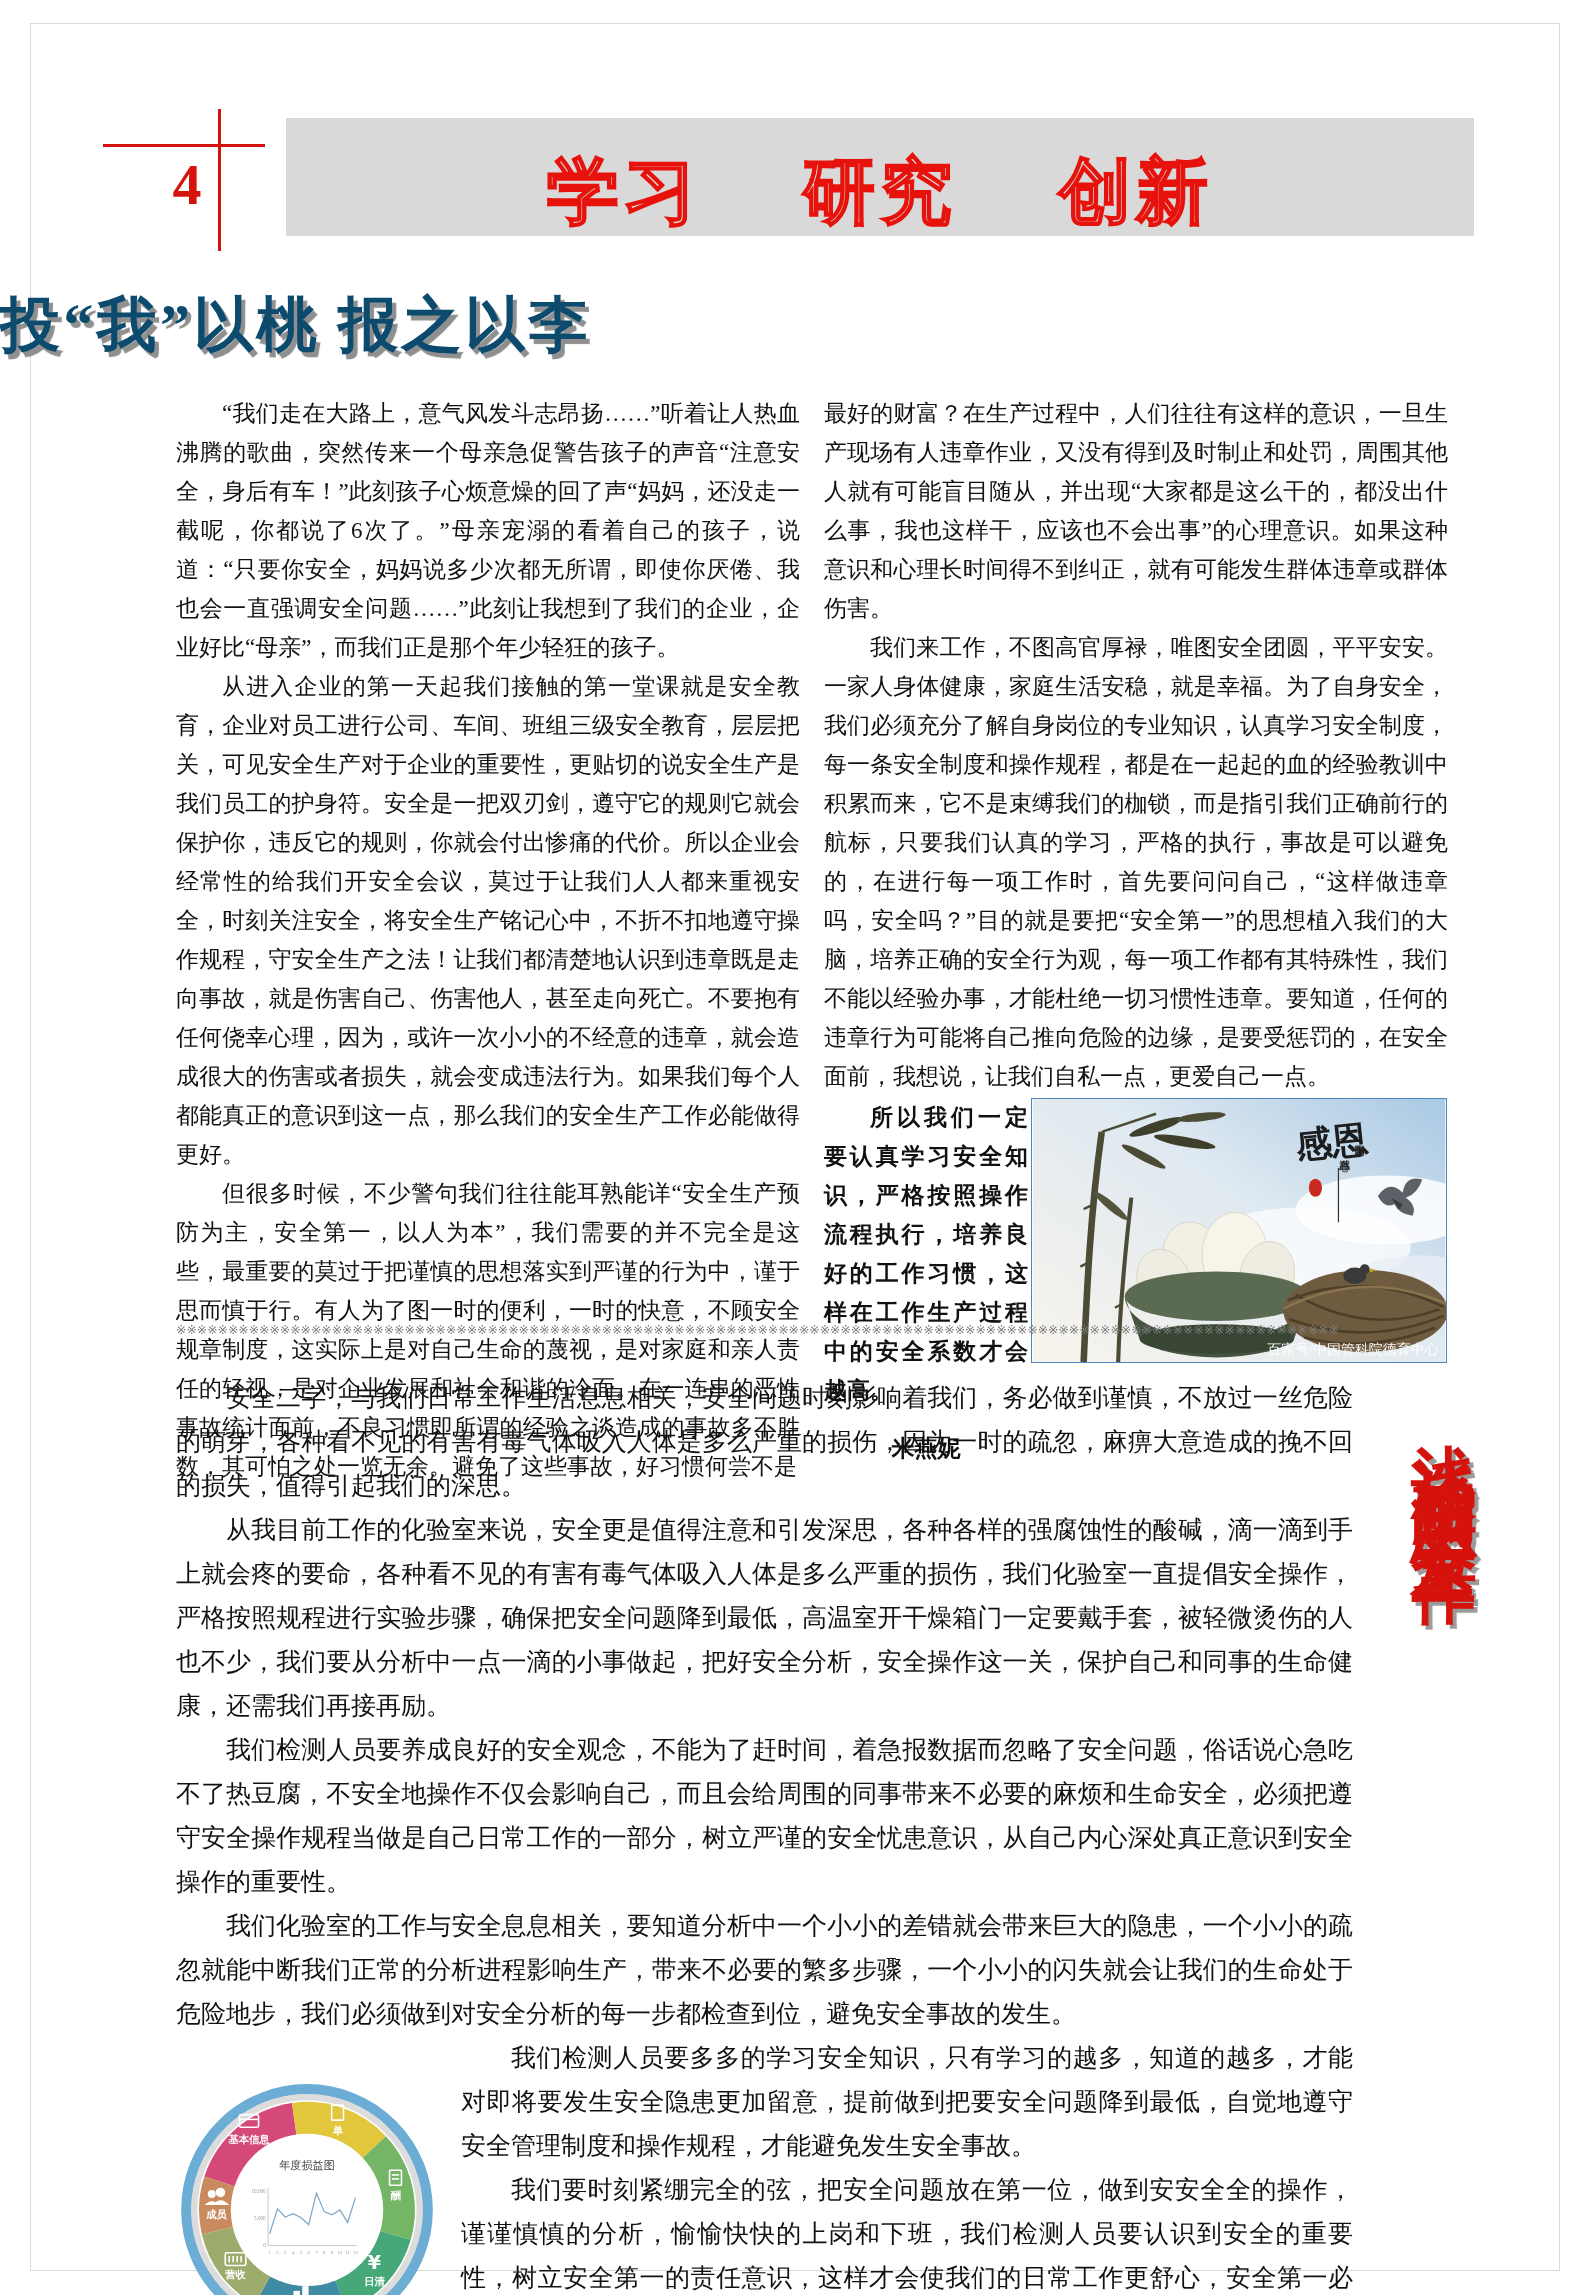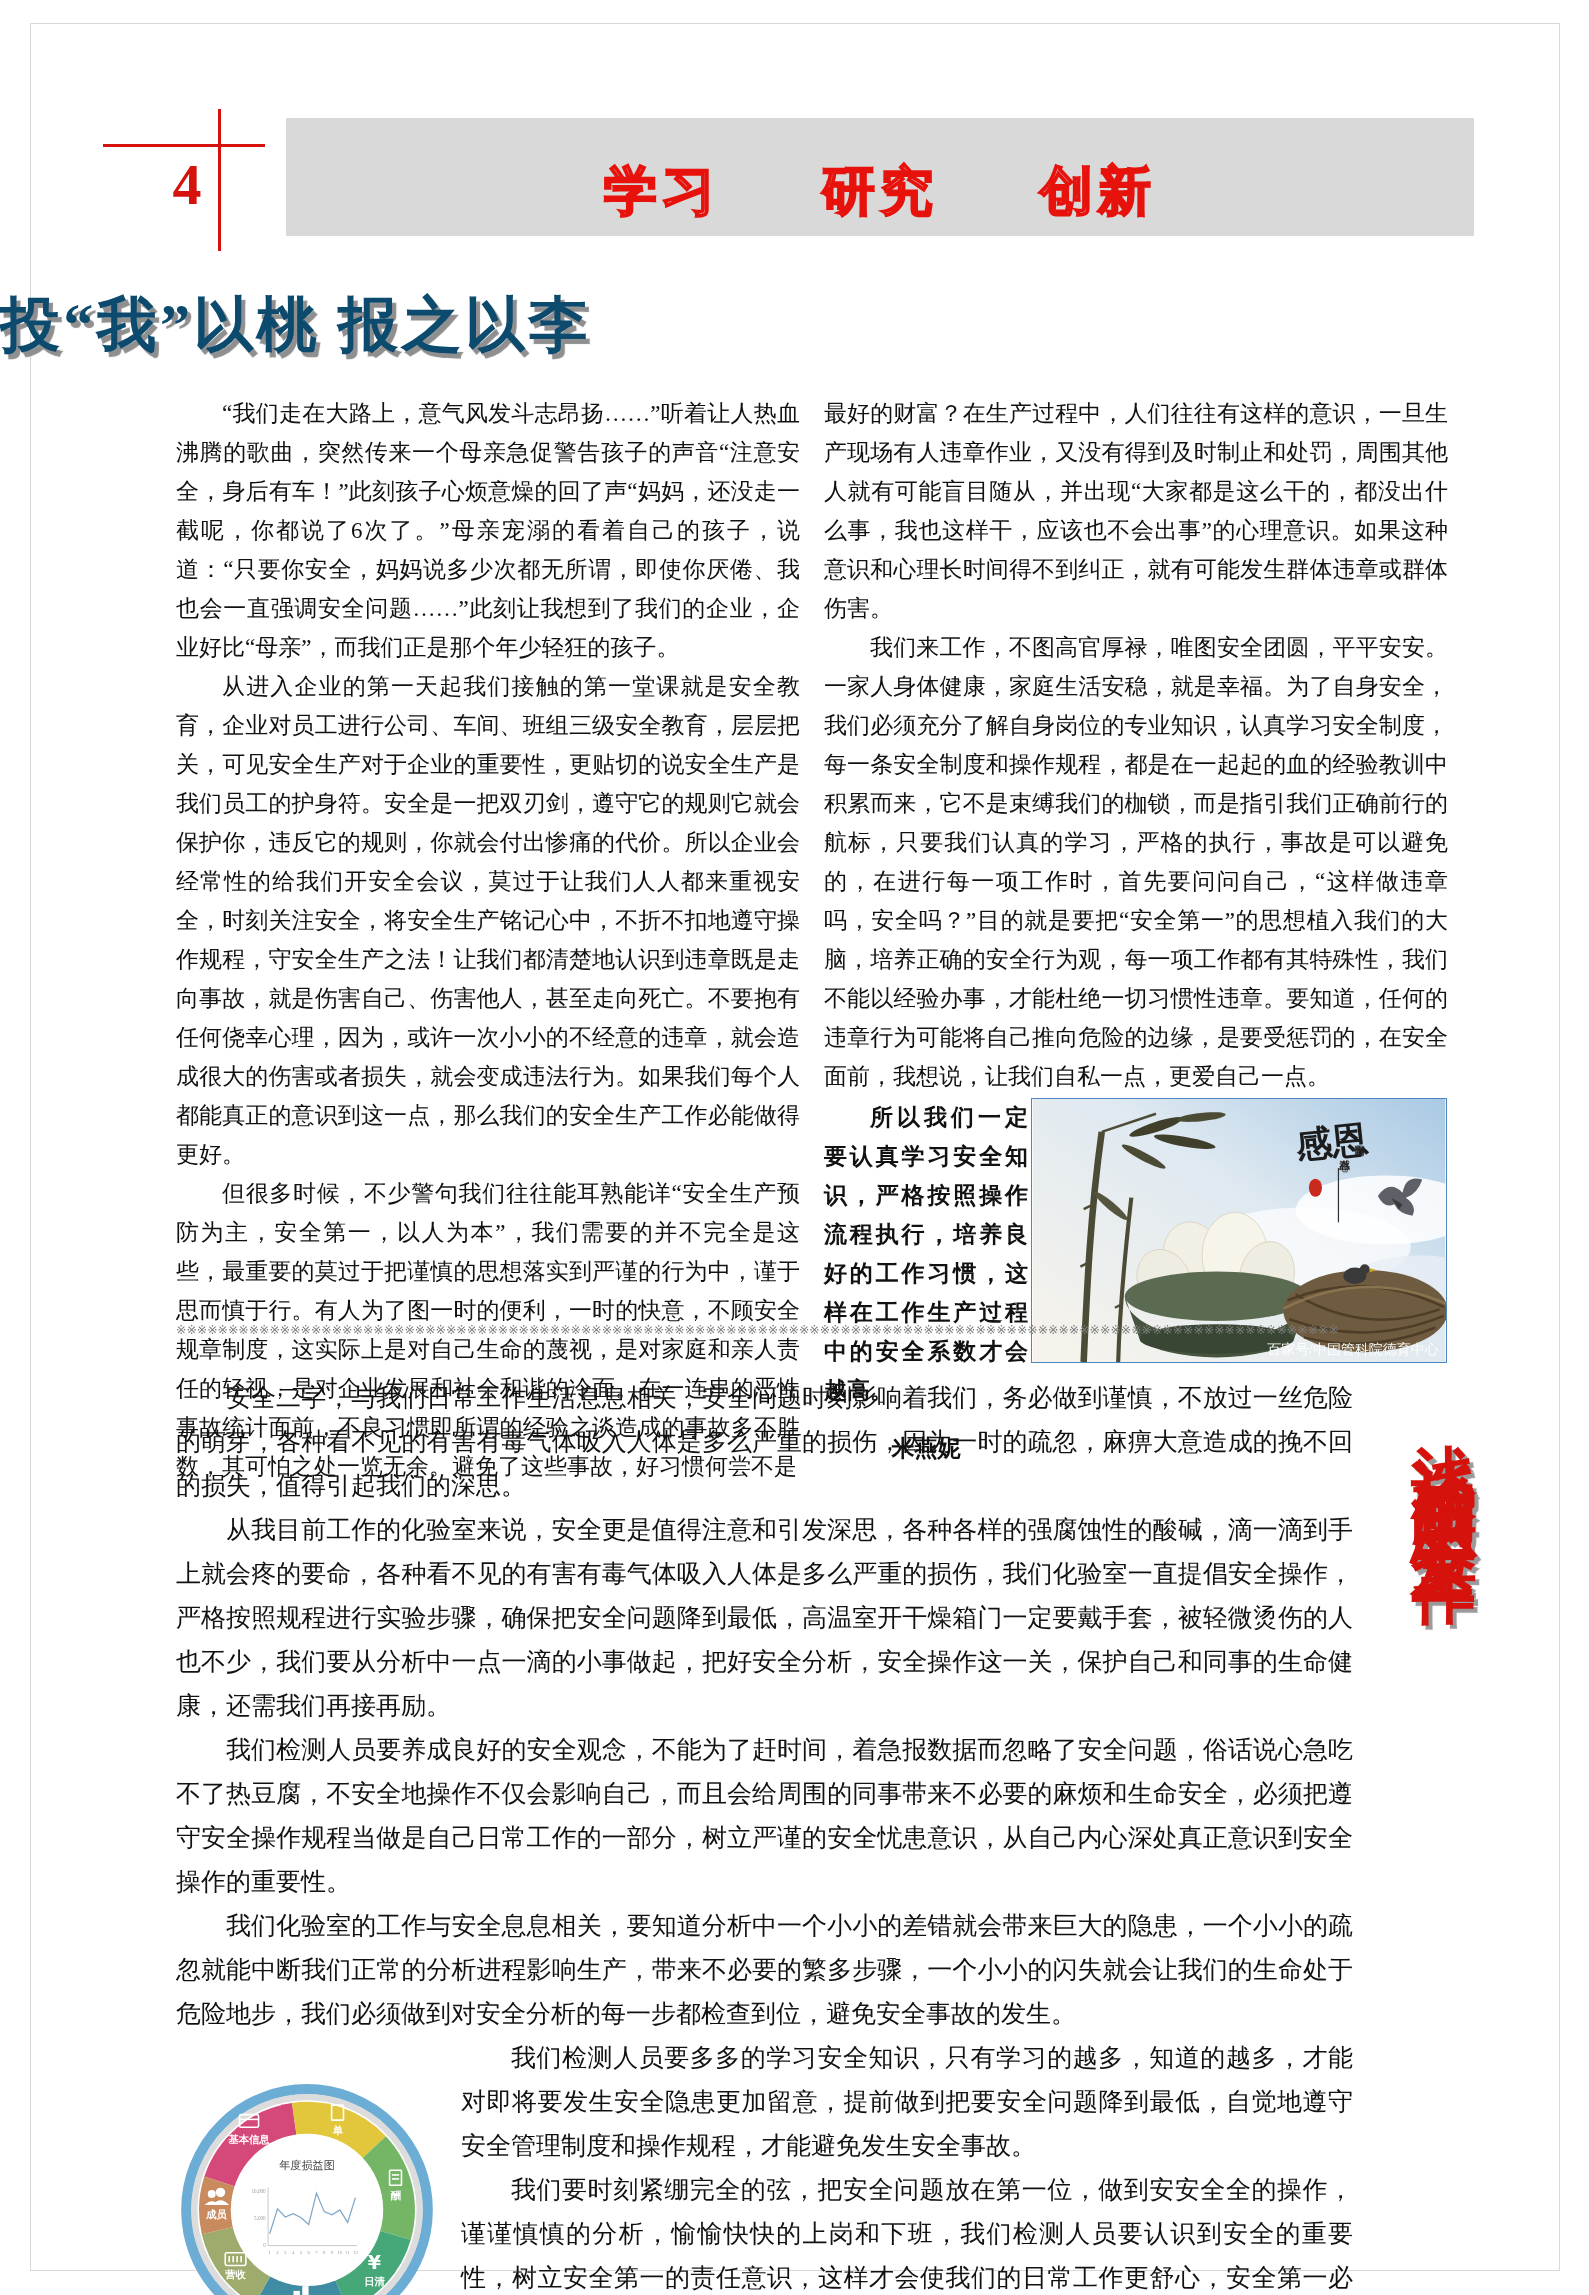--- a/index.html
+++ b/index.html
@@ -10,21 +10,21 @@
                 border:0.8px solid #d9d9d9; pointer-events:none; }
 
   
   .crop-h { position:absolute; left:103px; top:144px; width:162px; height:2.5px; background:#d6120c; }
   .crop-v { position:absolute; left:218px; top:109px; width:2.5px; height:142px; background:#d6120c; }
   .page-num { position:absolute; left:162px; top:151px; width:50px; text-align:center;
               font-size:58px; font-weight:bold; color:#d6120c; }
   .banner { position:absolute; left:286px; top:118px; width:1188px; height:118px;
             background:#d9d9d9; display:flex; align-items:center; justify-content:center; }
   .banner-word { font-family:"Liberation Sans","DejaVu Sans",sans-serif; font-weight:bold;
-                 font-size:53px; letter-spacing:5px; color:rgba(0,0,0,0);
+                 font-size:72px; letter-spacing:5px; color:rgba(0,0,0,0);
                  -webkit-text-stroke:2.1px #e8120c; margin:0 51px; padding-top:30px; }
 
   
   .a1-title { position:absolute; left:0; top:285px; width:1589px; 
               font-size:60px; font-weight:bold; color:#0c4a6e; letter-spacing:3.3px;
               text-shadow:4.1px 5px 0.8px #8f8f8f; }
   .a1-body { position:absolute; left:176px; top:394px; width:1285px; display:flex; gap:24px;
              font-size:23px; line-height:39px; text-align:justify; color:#111; }
   .a1-col { width:624px; }
   .para { text-indent:2em; }

